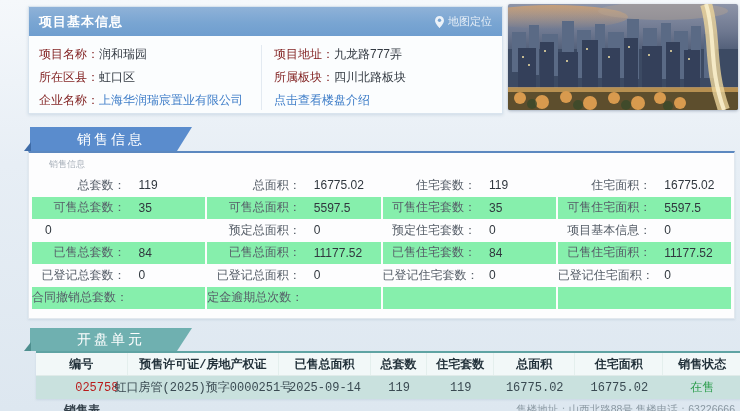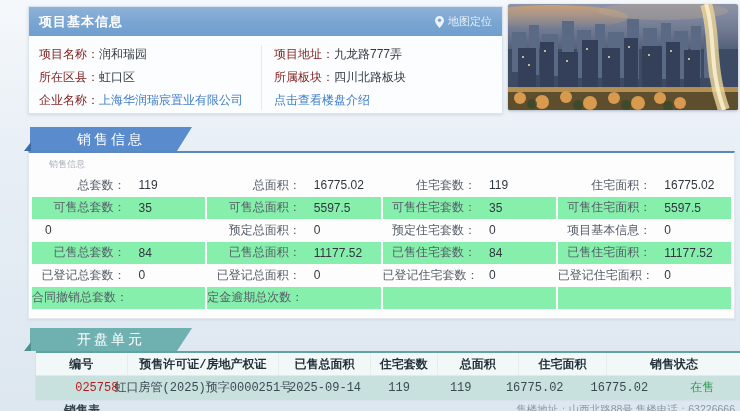--- a/index.html
+++ b/index.html
@@ -354,20 +354,21 @@
       </div>
   </section>
 
   <div class="tab tab-open">开盘单元</div>
   <div class="tab-fold fold-open"></div>
   <div class="opening-table">
     <div class="ot-header">
         <div class="ot-hcell c0">编号</div>
         <div class="ot-hcell c1">预售许可证/房地产权证</div>
         <div class="ot-hcell c2">已售总面积</div>
+        <div class="ot-hcell c3">总套数</div>
         <div class="ot-hcell c4">住宅套数</div>
         <div class="ot-hcell c5">总面积</div>
         <div class="ot-hcell c6">住宅面积</div>
         <div class="ot-hcell c7">销售状态</div>
       </div>
     <div class="ot-body">
         <div class="ot-row">
           <div class="ot-cell c0 id-cell">025758</div>
           <div class="ot-cell c1">虹口房管(2025)预字0000251号</div>
           <div class="ot-cell c2">2025-09-14</div>

